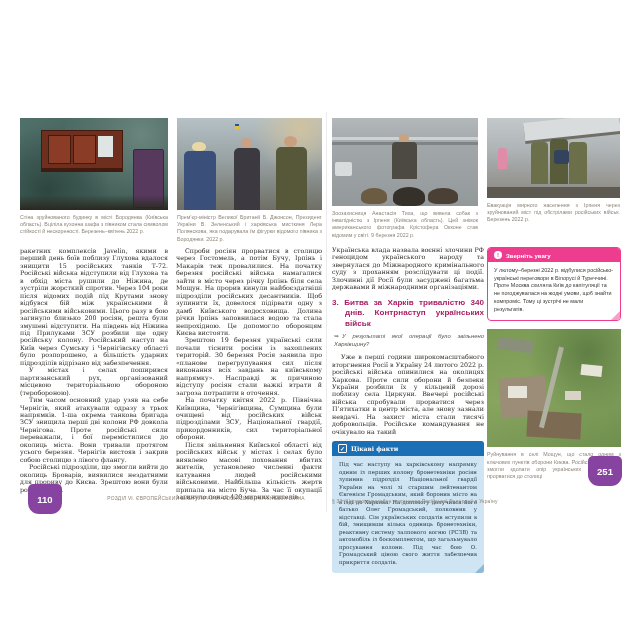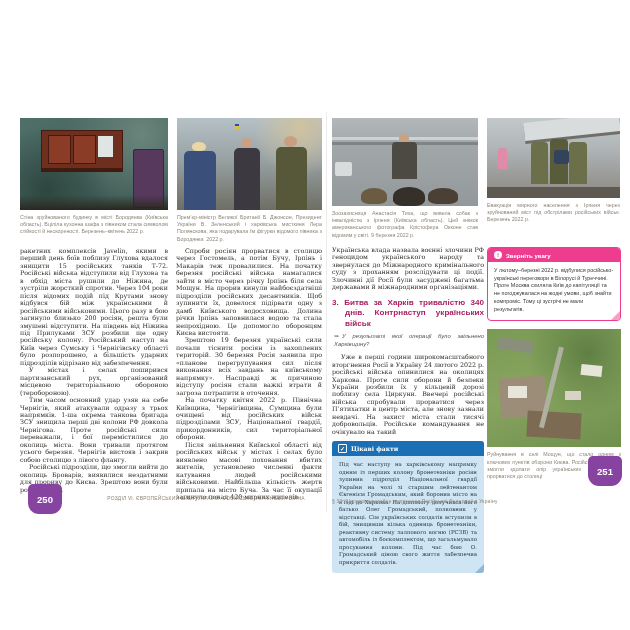--- a/index.html
+++ b/index.html
@@ -91,21 +91,21 @@
     <p>Тим часом основний удар узяв на себе Чернігів, який атакували одразу з трьох напрямків. 1-ша окрема танкова бригада ЗСУ знищила перші дві колони РФ довкола Чернігова. Проте російські сили переважали, і бої перемістилися до околиць міста. Вони тривали протягом усього березня. Чернігів вистояв і закрив собою столицю з лівого флангу.</p>
     <p>Російські підрозділи, що змогли вийти до околиць Броварів, виявилися нездатними для прориву до Києва. Зрештою вони були розгромлені.</p>
   </div>
   <div class="col" style="left:176px;top:247px;width:146px;height:242px;">
     <p>Спроби росіян прорватися в столицю через Гостомель, а потім Бучу, Ірпінь і Макарів теж провалилися. На початку березня російські війська намагалися зайти в місто через річку Ірпінь біля села Мощун. На прорив кинули найбоєздатніші підрозділи російських десантників. Щоб зупинити їх, довелося підірвати одну з дамб Київського водосховища. Долина річки Ірпінь заповнилася водою та стала непрохідною. Це допомогло оборонцям Києва вистояти.</p>
     <p>Зрештою 19 березня українські сили почали тіснити росіян із захоплених територій. 30 березня Росія заявила про «планове перегрупування сил після виконання всіх завдань на київському напрямку». Насправді ж причиною відступу росіян стали важкі втрати й загроза потрапити в оточення.</p>
     <p>На початку квітня 2022 р. Північна Київщина, Чернігівщина, Сумщина були очищені від російських військ підрозділами ЗСУ, Національної гвардії, прикордонників, сил територіальної оборони.</p>
     <p>Після звільнення Київської області від російських військ у містах і селах було виявлено масові поховання вбитих жителів, установлено численні факти катування людей російськими військовими. Найбільша кількість жертв припала на місто Буча. За час її окупації загинуло понад 420 мирних жителів.</p>
   </div>
 
-  <div class="badge" style="left:28px;top:484px;">250</div>
+  <div class="badge" style="left:28px;top:484px;">110</div>
   <div class="footertext" style="left:90px;top:496px;width:232px;text-align:center;">РОЗДІЛ VI. ЄВРОПЕЙСЬКИЙ ВИБІР УКРАЇНИ. РОСІЙСЬКО-УКРАЇНСЬКА ВІЙНА</div>
 
   <div class="photo" style="left:332px;top:118px;width:146px;height:88px;
        background:linear-gradient(#b3b9bb 0%,#a2a8aa 30%,#93999b 100%);">
     <div class="shape" style="left:0;top:22%;width:100%;height:3px;background:#cdd2d4;box-shadow:0 5px 0 #7f8587;"></div>
     <div class="shape" style="left:2%;top:50%;width:12%;height:16%;background:#d9dcdd;border-radius:2px;"></div>
     <div class="shape" style="left:46%;top:18%;width:7%;height:10%;background:#c7a283;border-radius:50%;"></div>
     <div class="shape" style="left:41%;top:27%;width:17%;height:42%;background:#4c4a42;border-radius:4px 4px 0 0;"></div>
     <div class="shape" style="left:20%;bottom:2%;width:18%;height:18%;background:#6b5b43;border-radius:50% 50% 30% 30%;"></div>
     <div class="shape" style="left:42%;bottom:0;width:22%;height:22%;background:#35302a;border-radius:50% 50% 30% 30%;"></div>

